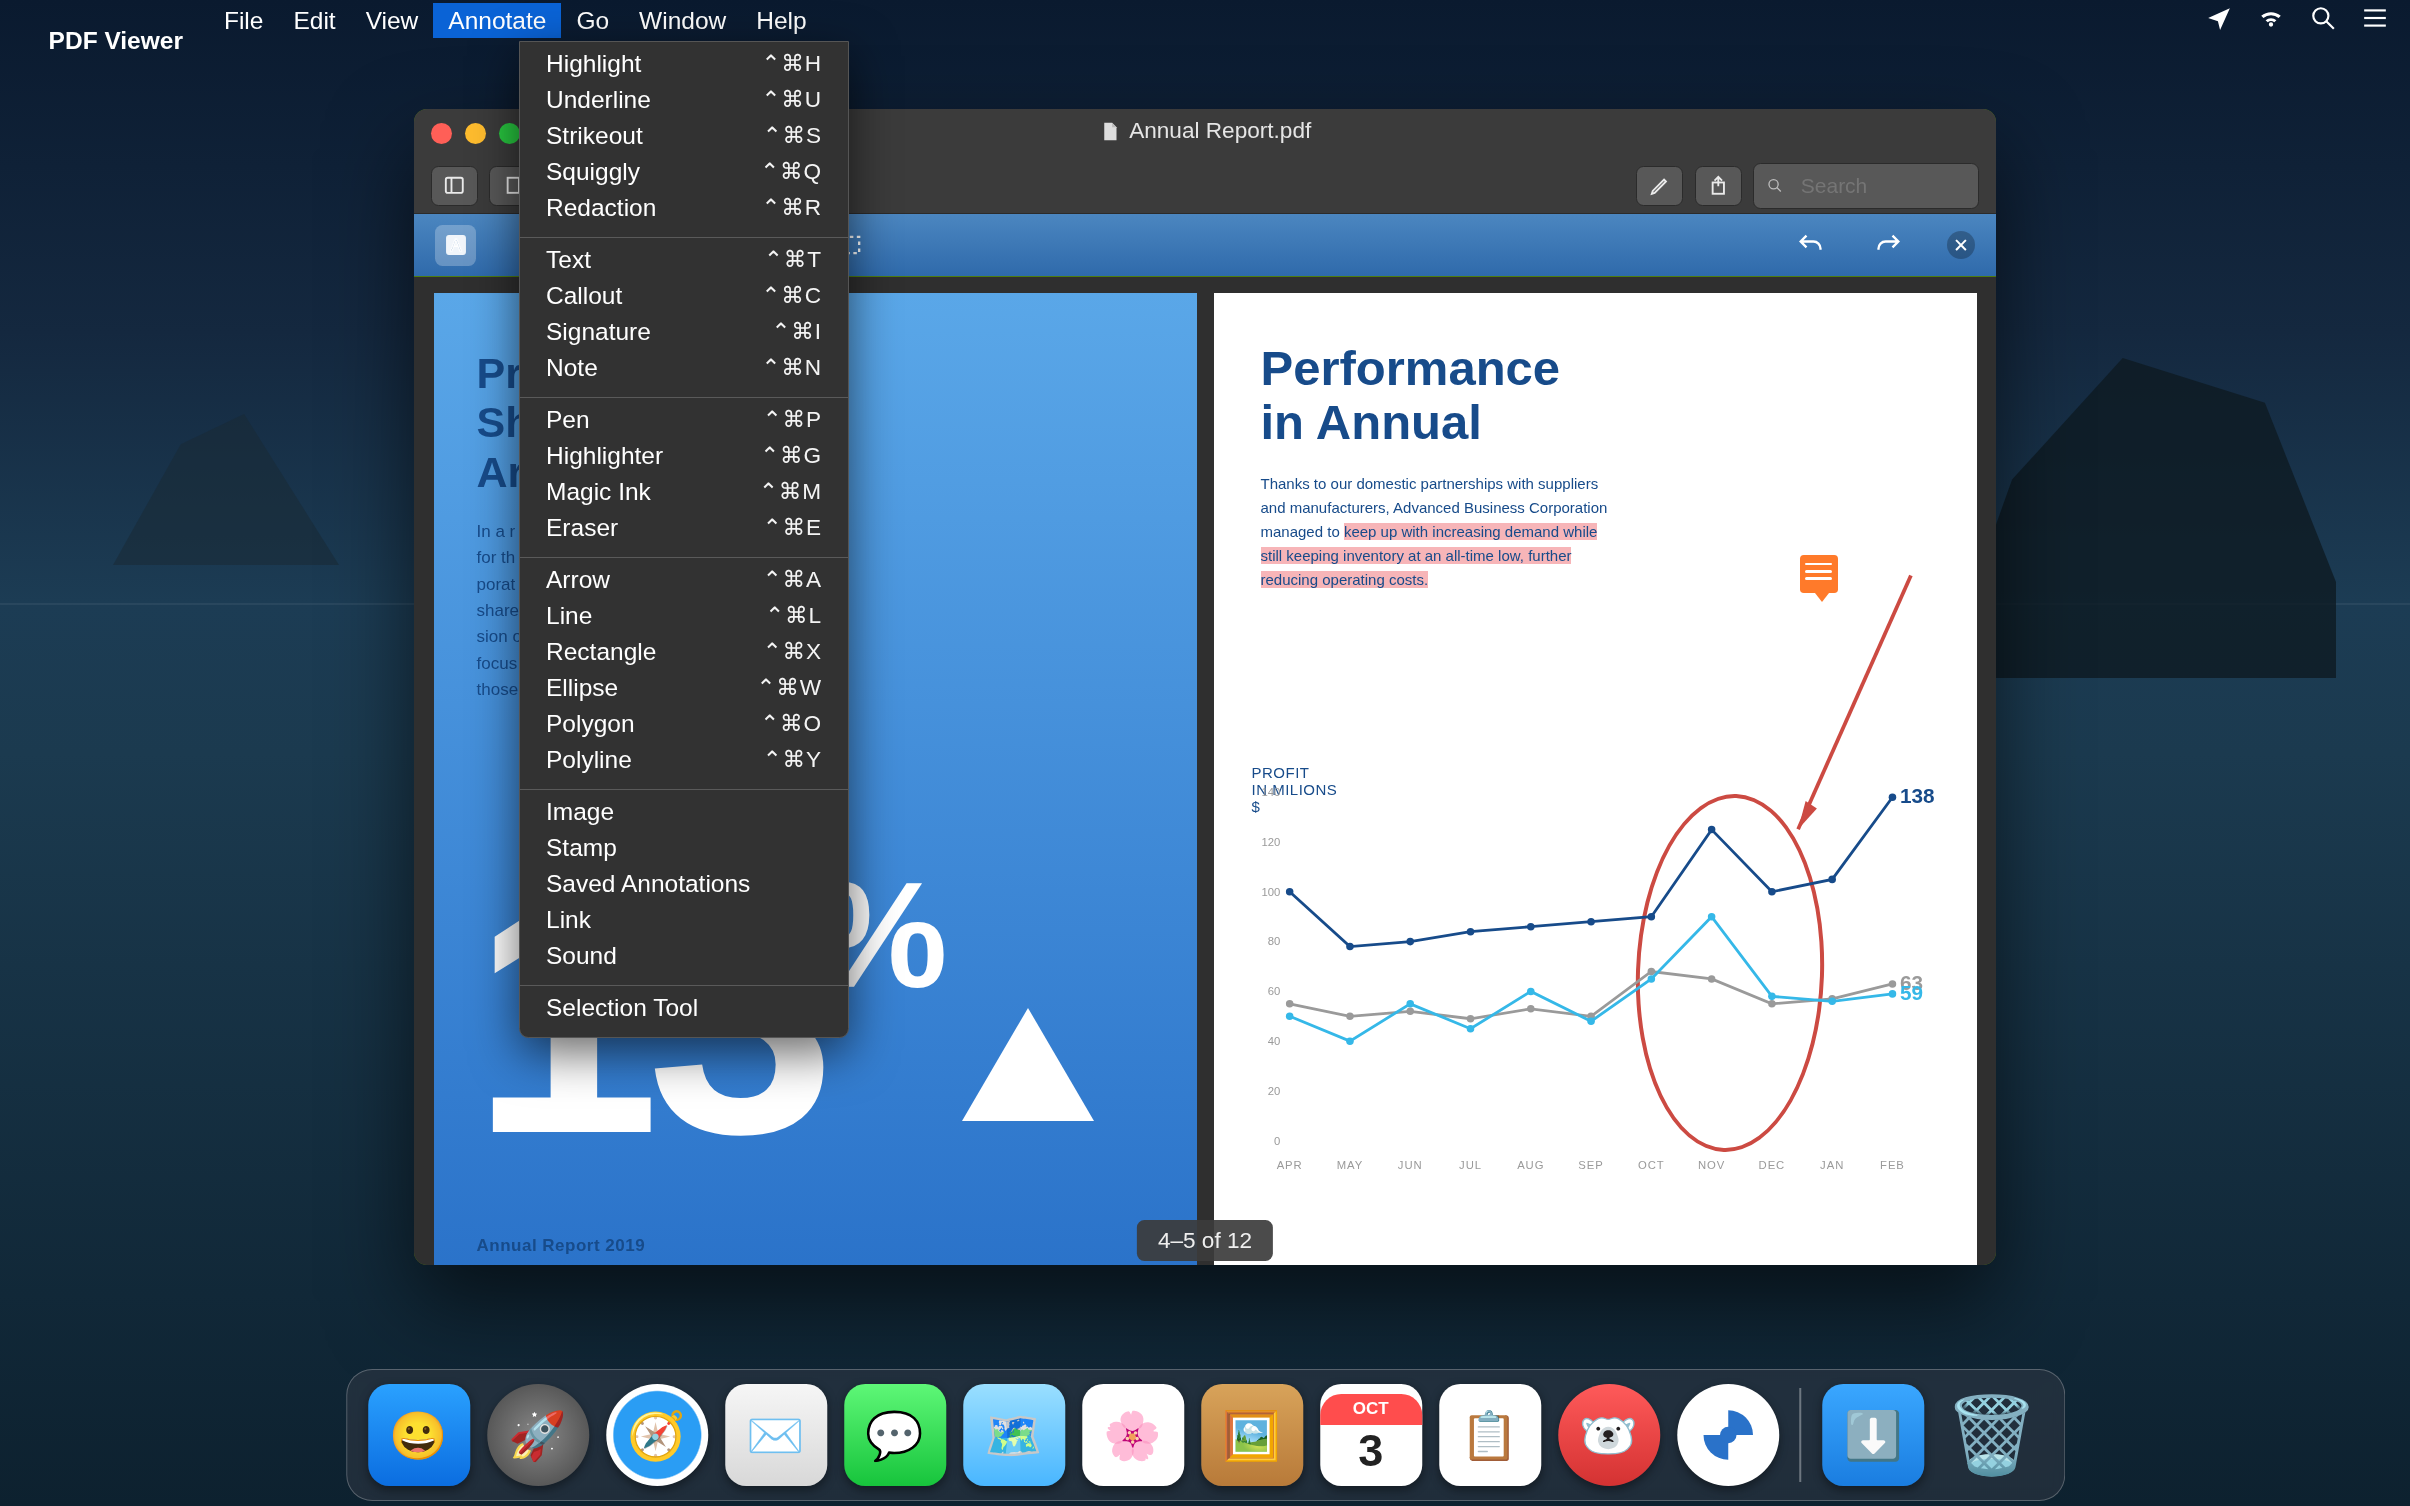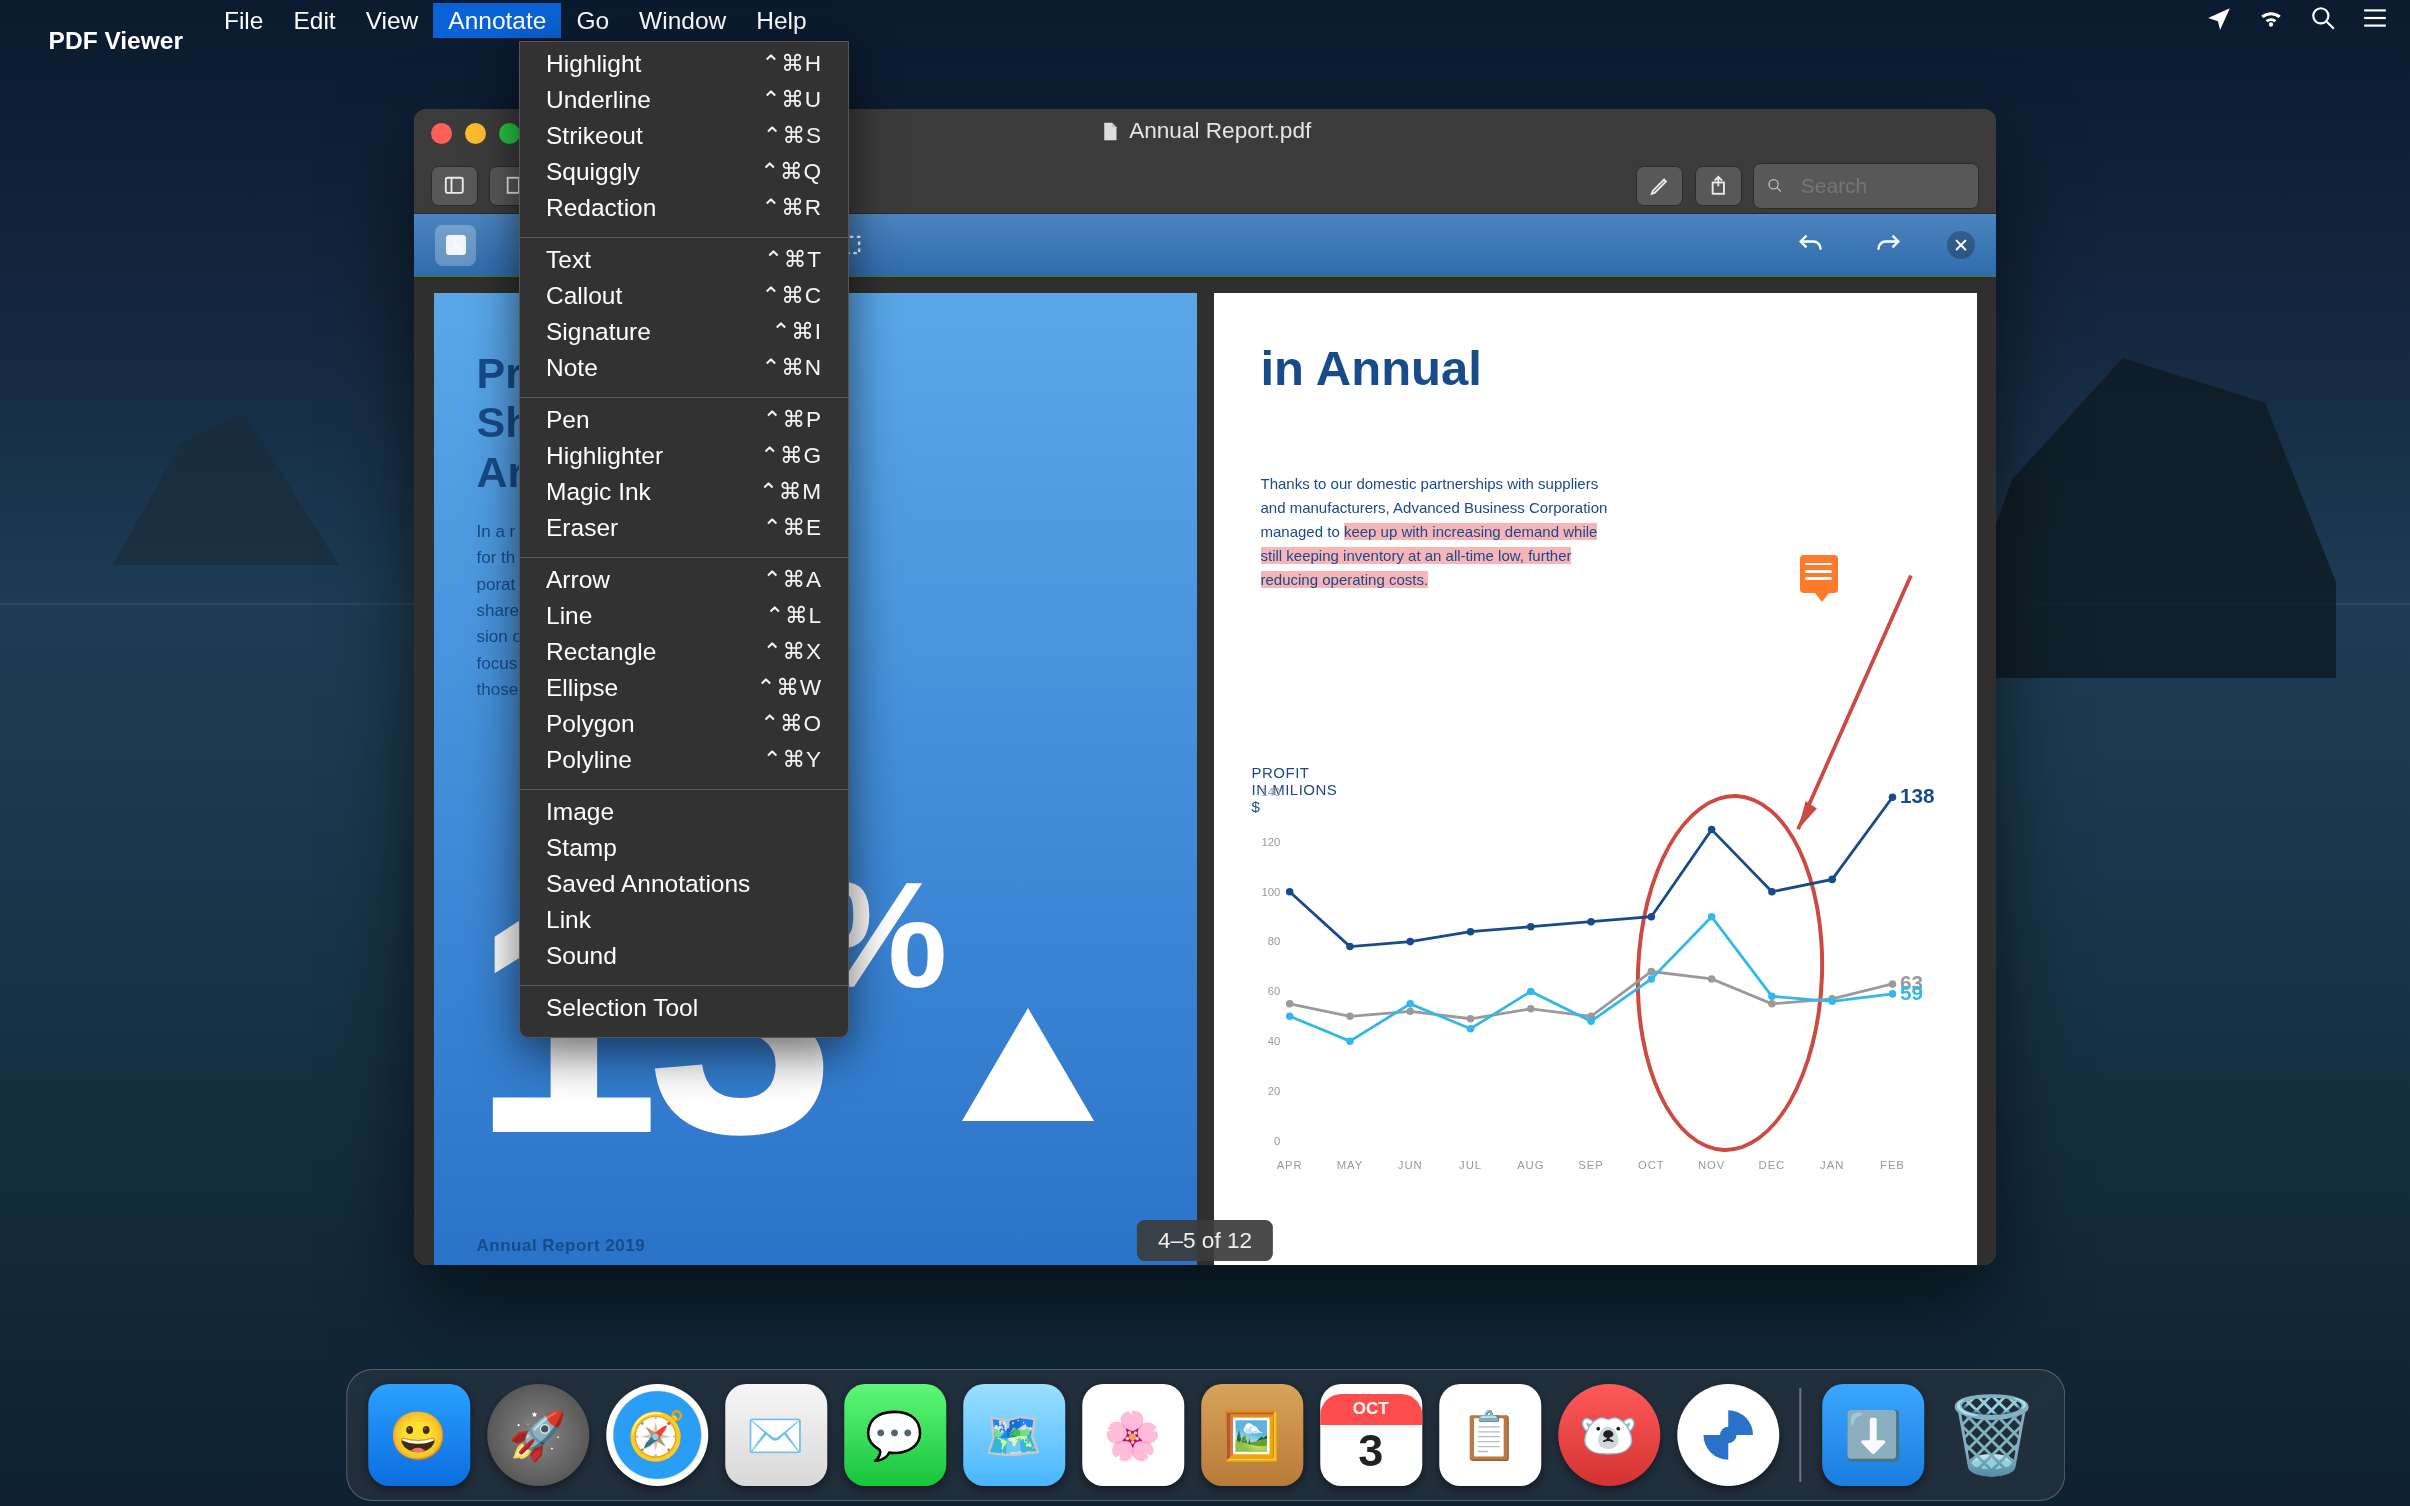--- a/index.html
+++ b/index.html
@@ -563,20 +563,21 @@
         <div class="big">
           <span>13</span>
           <span class="pct">%</span>
           <span class="tri"></span>
         </div>
         <div class="footer">Annual Report 2019</div>
       </div>
 
       <div class="page right">
         <div class="title">
+          <div>Performance</div>
           <div>in Annual</div>
         </div>
         <div class="para">
           <span>Thanks to our domestic partnerships with suppliers and manufacturers, Advanced Business Corporation managed to </span><span class="hl">keep up with increasing demand while still keeping inventory at an all-time low, further reducing operating costs.</span>
         </div>
 
         <div class="note-icon">
           <div class="lines">
               <span></span>
               <span></span>

